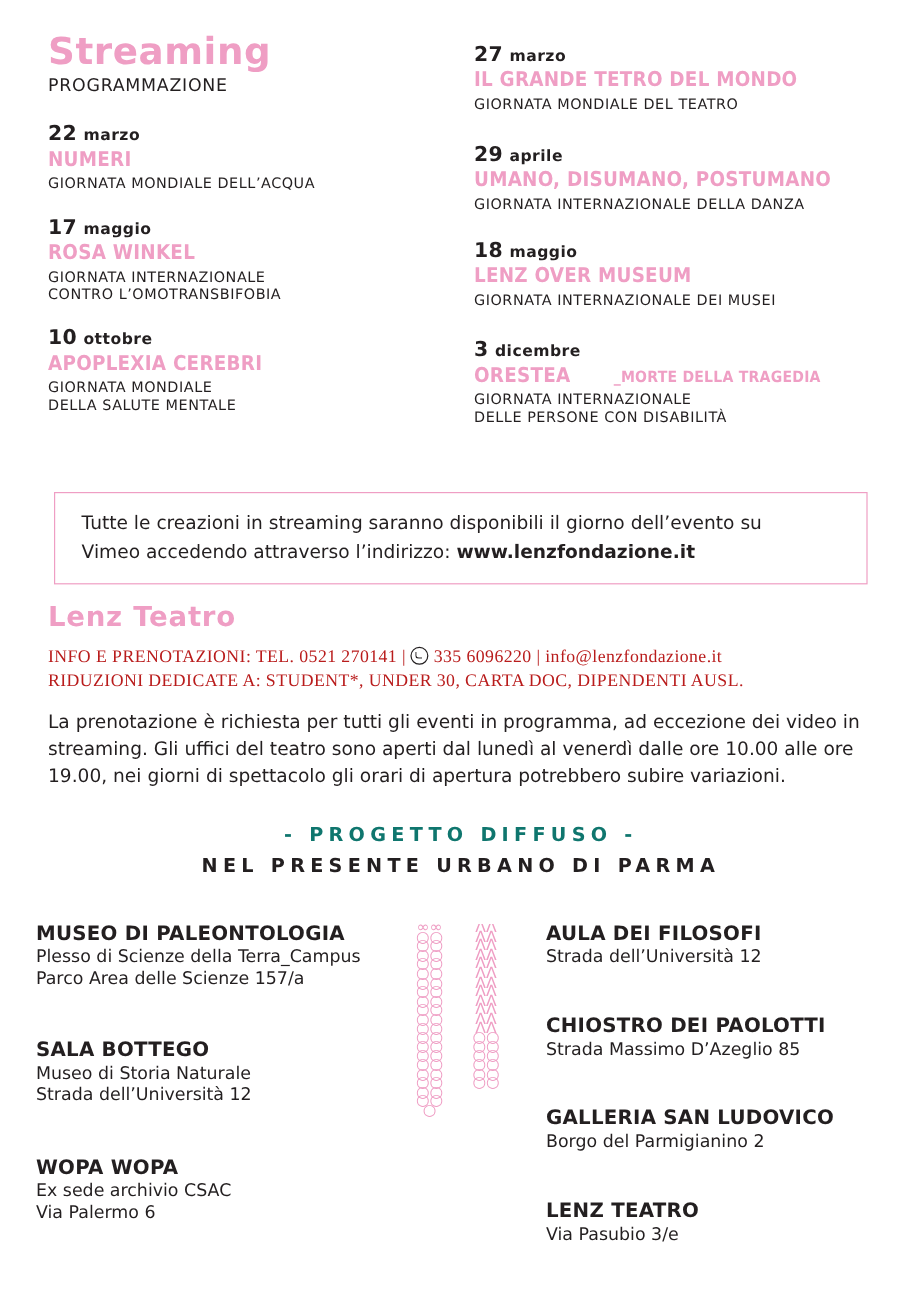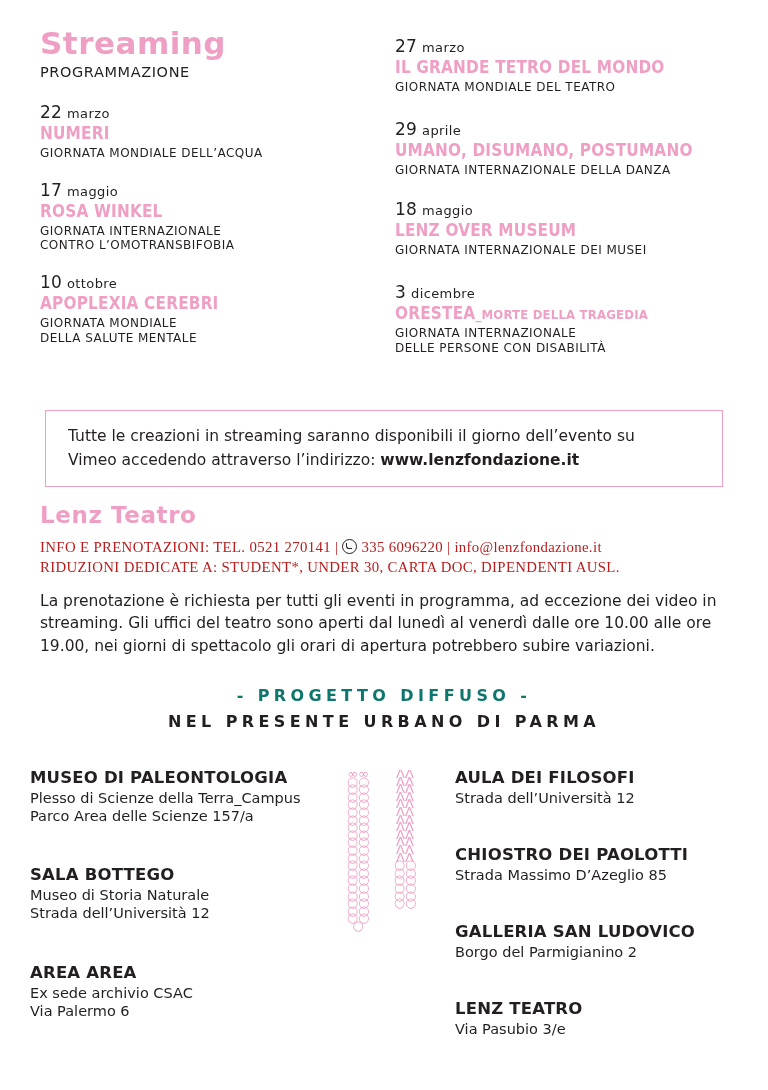--- a/index.html
+++ b/index.html
@@ -48,38 +48,39 @@
   }
   .streaming-sub {
     font-size: 14.5px;
     letter-spacing: 0.6px;
     color: #231f20;
     margin-bottom: 22px;
   }
 
   .ev { margin-bottom: 19px; }
   .ev-date {
-    font-weight: normal;
+    font-weight: bold;
     font-size: 15px;
     letter-spacing: 0.2px;
     color: #231f20;
     margin-bottom: 1px;
   }
   .ev-date .day { font-size: 17px; }
   .ev-date .month { font-size: 13px; letter-spacing: 0.4px;}
   .ev-title {
     font-weight: bold;
     font-size: 17px;
     color: #ef9ec4;
     letter-spacing: 0.2px;
     margin-bottom: 3px;
     font-stretch: condensed;
   }
   .ev-title .small {
     font-size: 13px;
+    margin-left: 36px;
   }
   .ev-desc {
     font-size: 12px;
     letter-spacing: 0.45px;
     line-height: 1.22;
     color: #231f20;
   }
 
   
   .col-right .ev:first-child { margin-top: 0; }
@@ -341,21 +342,21 @@
         <div class="venue-name">MUSEO DI PALEONTOLOGIA</div>
         <div class="venue-addr" style="white-space:pre-line">Plesso di Scienze della Terra_Campus
 Parco Area delle Scienze 157/a</div>
       </div>
       <div class="venue" style="margin-top:40px">
         <div class="venue-name">SALA BOTTEGO</div>
         <div class="venue-addr" style="white-space:pre-line">Museo di Storia Naturale
 Strada dell’Università 12</div>
       </div>
       <div class="venue" style="margin-top:40px">
-        <div class="venue-name">AREA AREA</div>
+        <div class="venue-name">WOPA WOPA</div>
         <div class="venue-addr" style="white-space:pre-line">Ex sede archivio CSAC
 Via Palermo 6</div>
       </div>
     </div>
 
     <div class="venue-col-right">
       <div class="venue">
         <div class="venue-name">AULA DEI FILOSOFI</div>
         <div class="venue-addr" style="white-space:pre-line">Strada dell’Università 12</div>
       </div>

